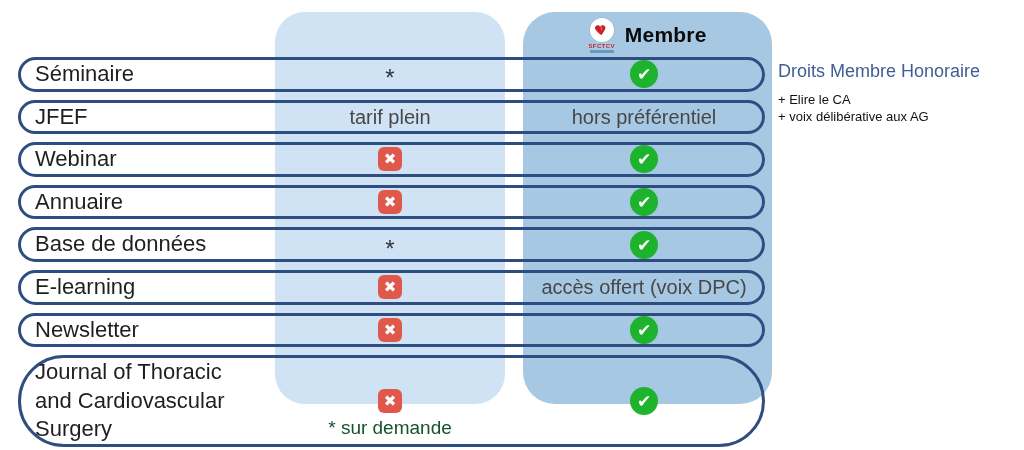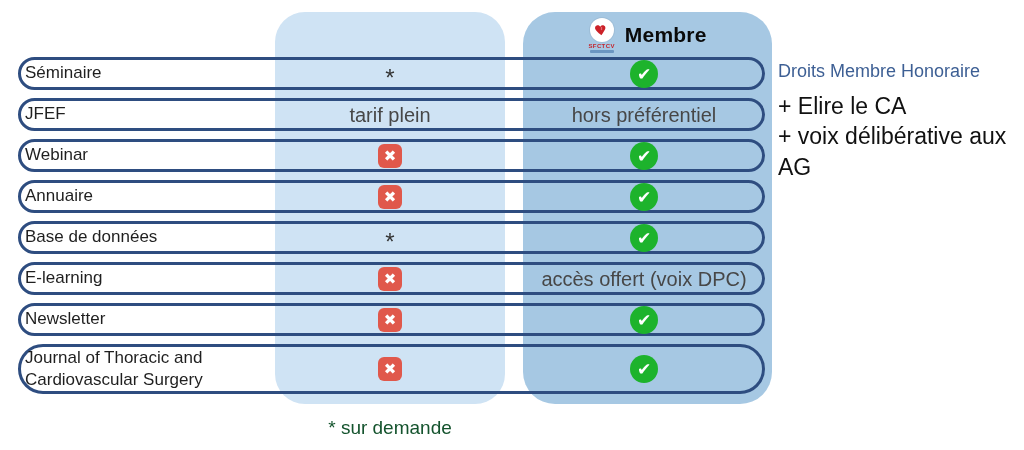--- a/index.html
+++ b/index.html
@@ -30,21 +30,21 @@
   .logo-sub{width:24px;height:3px;margin-top:1px;border-radius:1px;background:#3a6ea5;opacity:.55;}
 
   
   .rows{position:absolute;left:18px;top:57px;width:747px;}
   .row{
     position:relative;box-sizing:border-box;min-height:33px;margin-bottom:8px;
     border:3px solid var(--pill-border);border-radius:999px;
     display:flex;align-items:center;background:transparent;
   }
   .row-label{
-    padding-left:4px;font-size:17px;line-height:1.3;color:var(--text-dark);max-width:228px;
+    padding-left:14px;font-size:22px;line-height:1.3;color:var(--text-dark);max-width:228px;
   }
   .cell{
     position:absolute;top:50%;transform:translateY(-50%);
     display:flex;align-items:center;justify-content:center;
   }
   .cell.nm{left:254px;width:230px;}
   .cell.m{left:502px;width:242px;}
   .cell-text{font-size:20px;color:var(--text-gray);white-space:nowrap;}
   .star-mark{font-size:24px;color:#333;transform:translateY(4px);}
   .icon-check{
@@ -57,21 +57,21 @@
     color:#fff;font-size:15px;font-weight:900;display:flex;align-items:center;justify-content:center;
     font-family:"DejaVu Sans", sans-serif;
   }
 
   
   .side-note{position:absolute;left:778px;top:61px;width:246px;}
   .side-link{
     display:inline-block;color:var(--link-blue);
     font-size:18px;margin-bottom:9px;cursor:pointer;
   }
-  .side-item{font-size:23px;color:#111;line-height:1.32;}
+  .side-item{font-size:13px;color:#111;line-height:1.32;}
 
   
   .footnote{
     position:absolute;left:275px;top:417px;width:230px;text-align:center;
     font-size:19px;color:#14532d;
   }
 </style>
 </head>
 <body>
 

